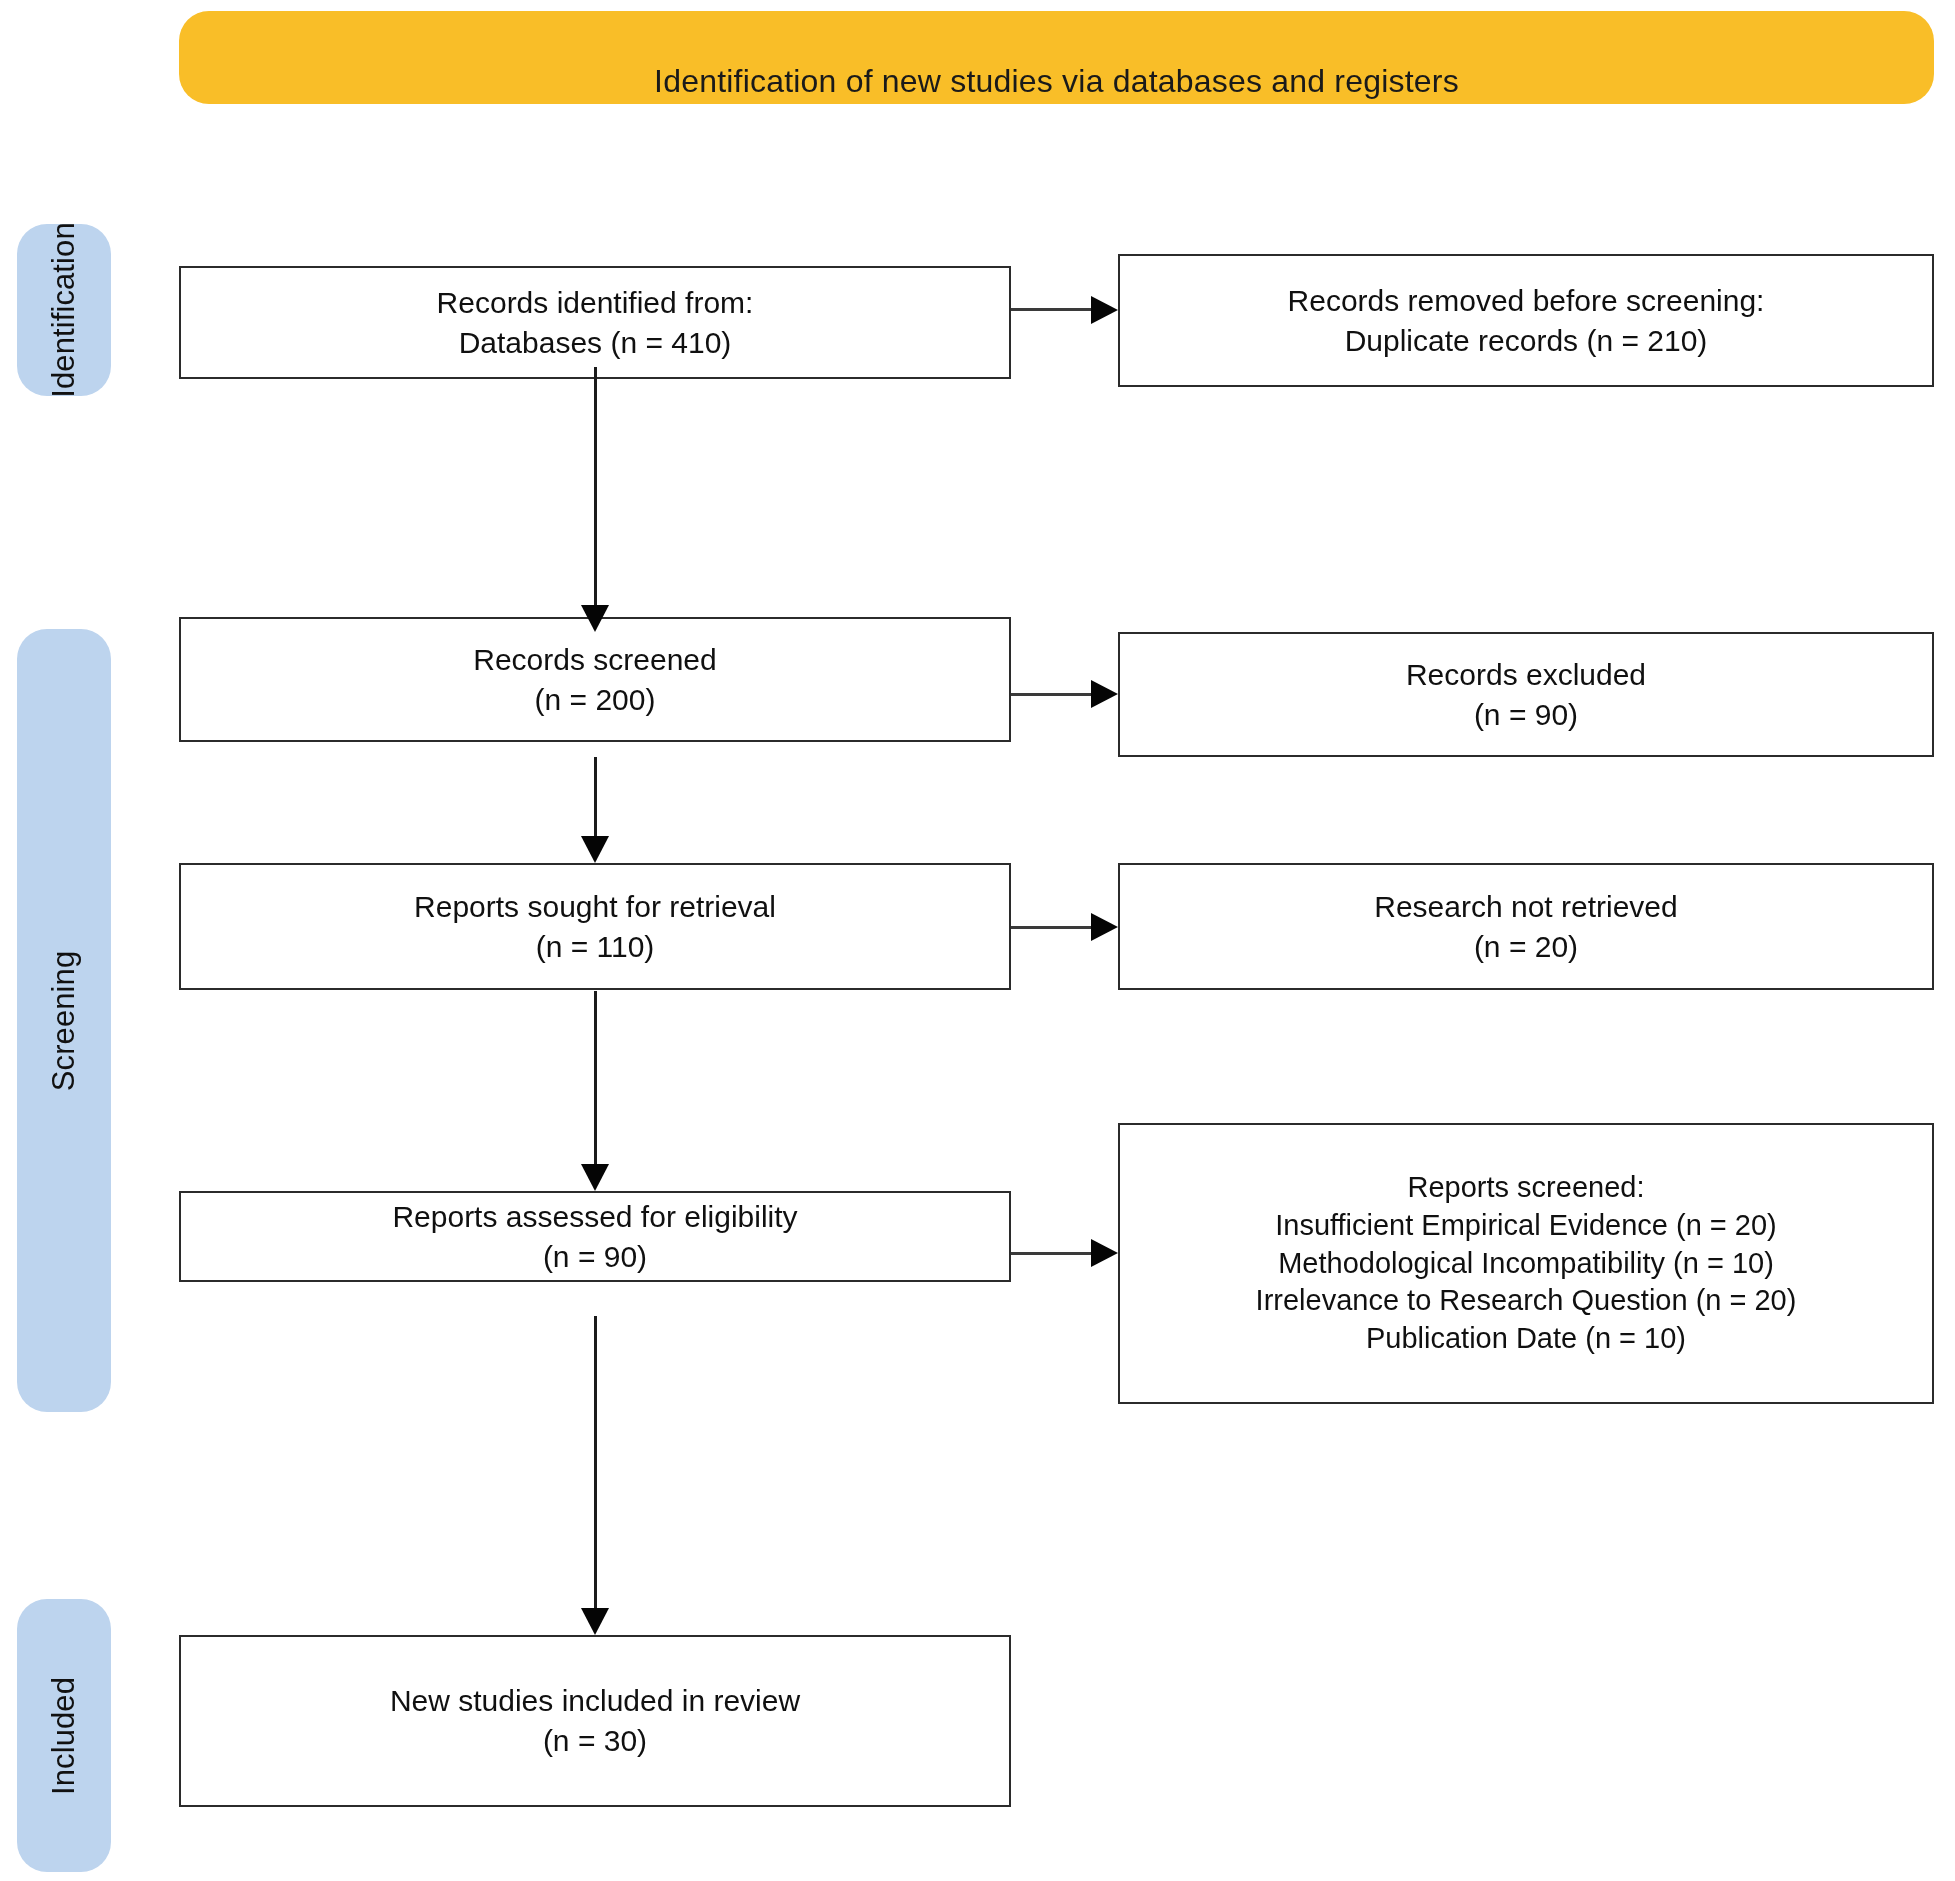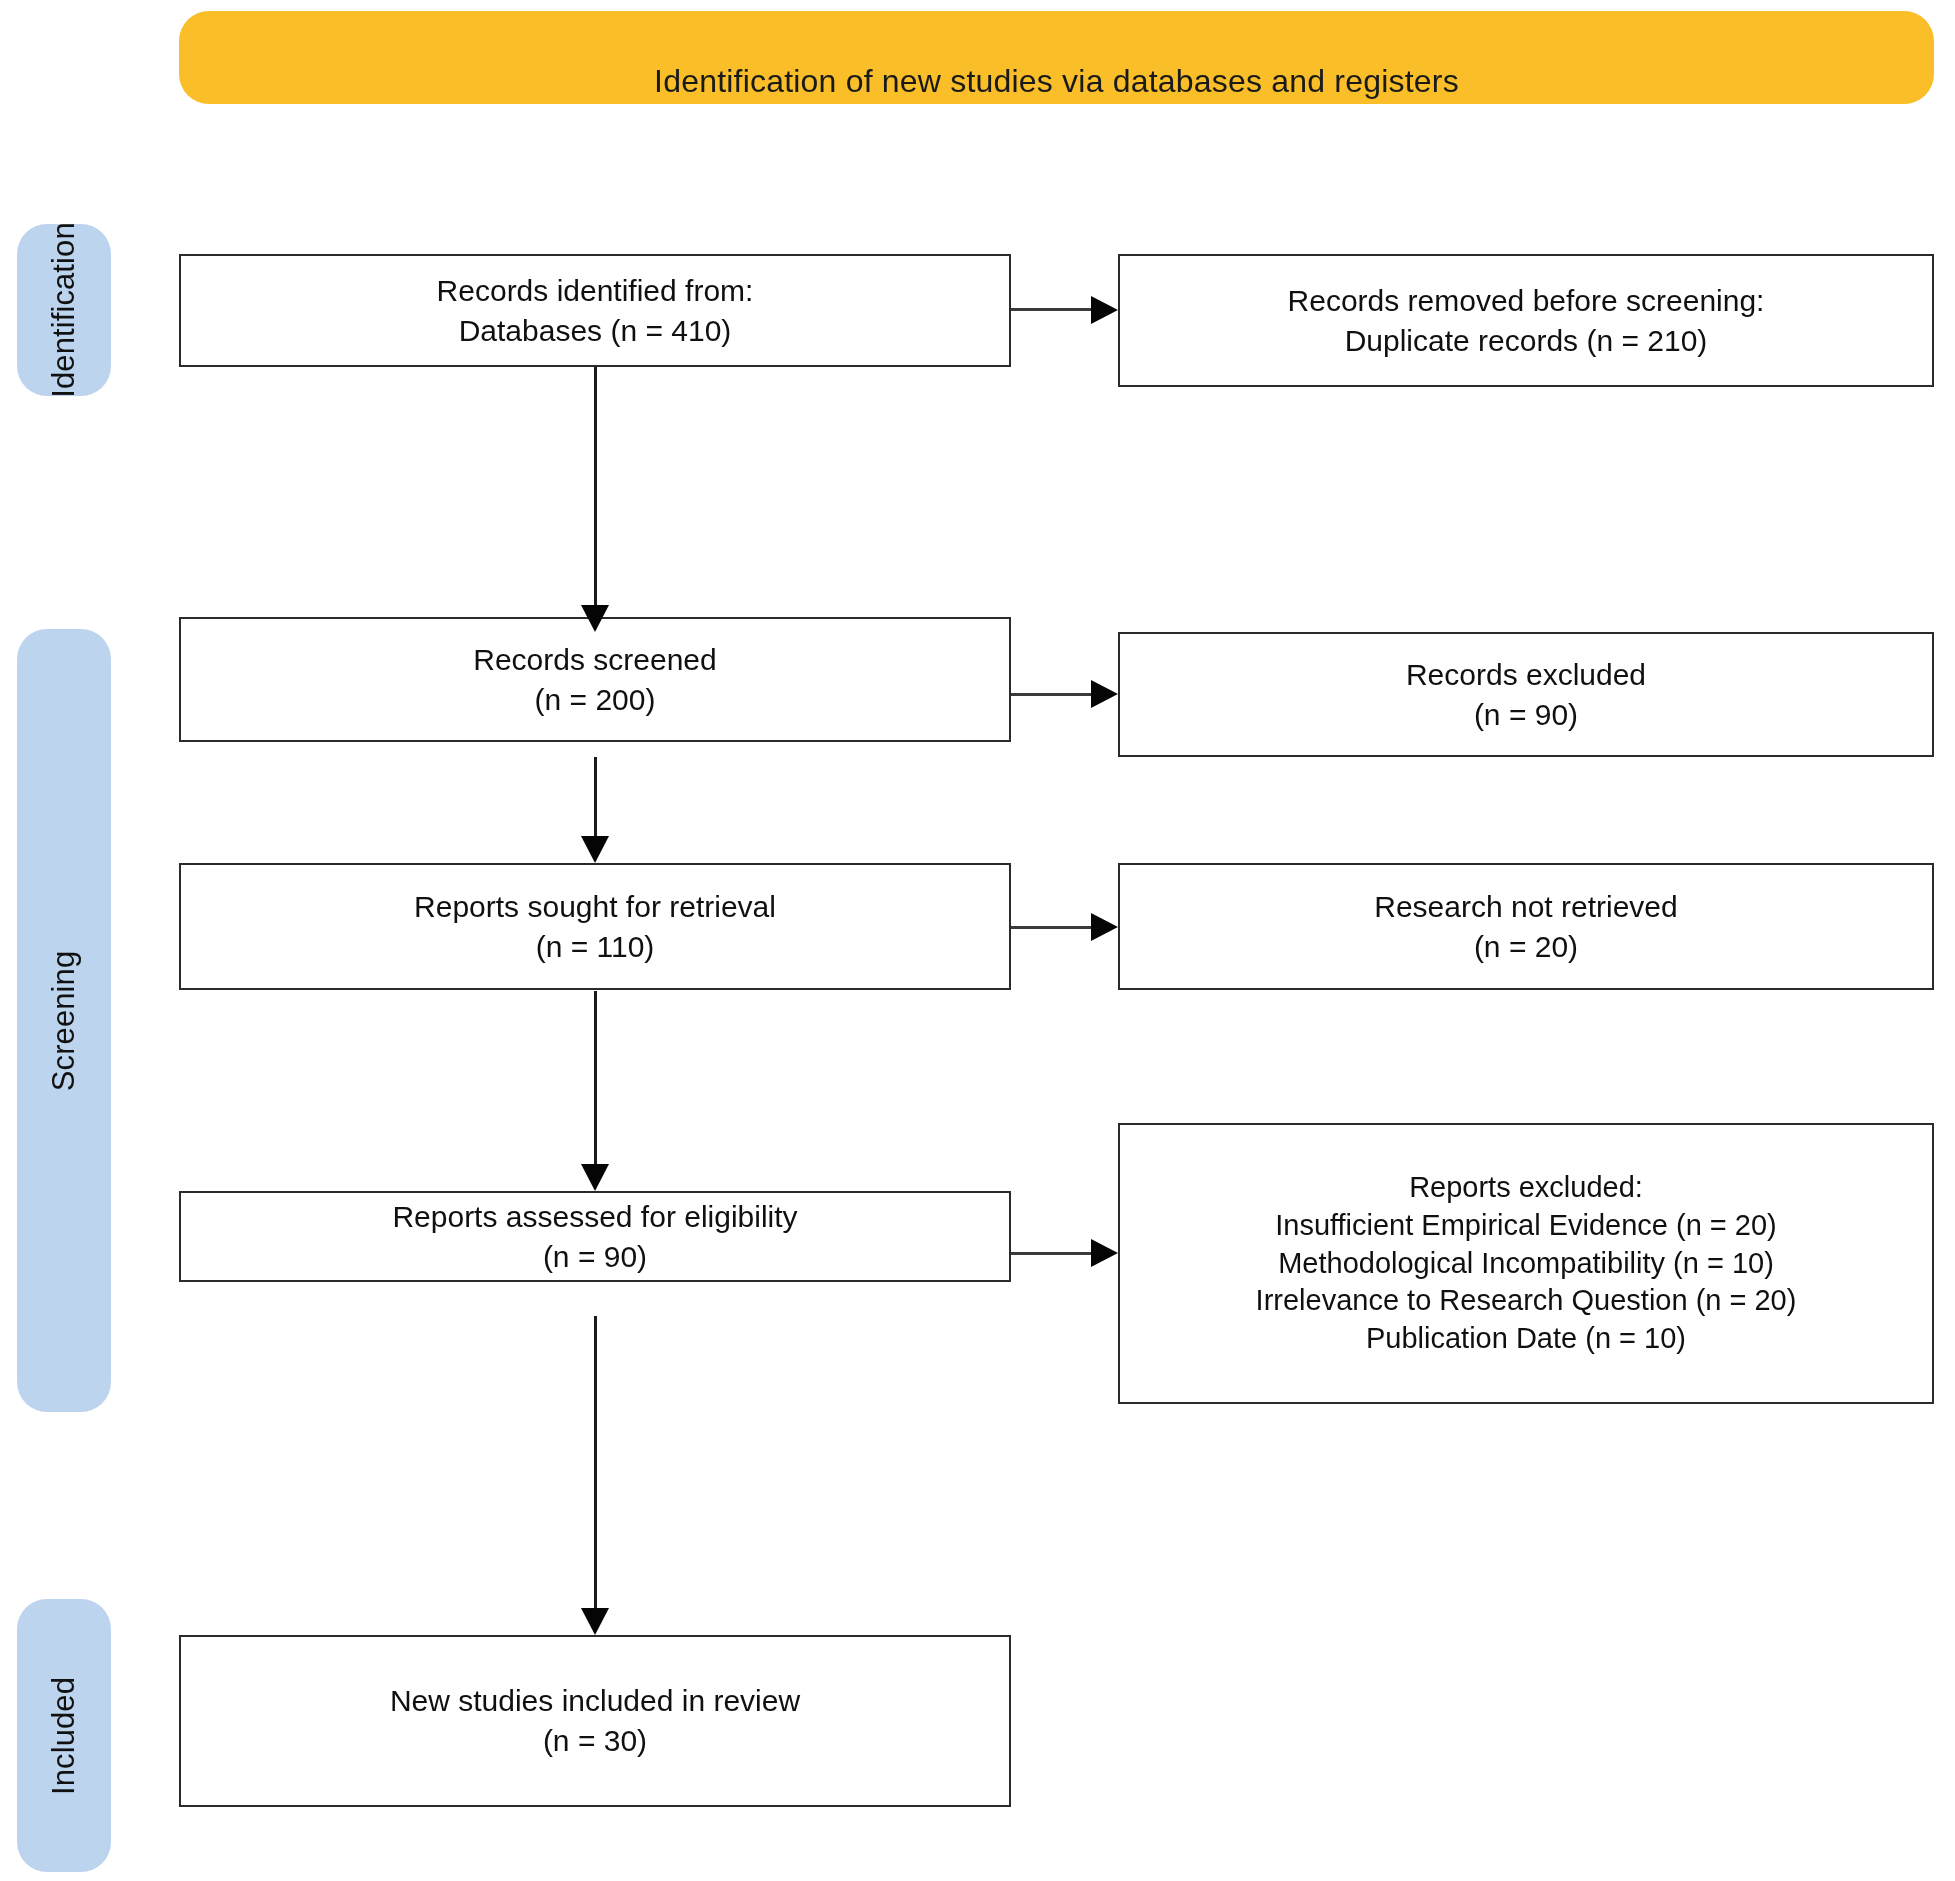--- a/index.html
+++ b/index.html
@@ -82,21 +82,21 @@
     text-align: center;
     white-space: nowrap;
   }
   .fbox.tight .line { font-size: 29px; line-height: 1.30; }
 
   
   .col-left  { left: 179px;  width: 832px; }
   
   .col-right { left: 1118px; width: 816px; }
 
-  .box-identified  { top: 254px;  height: 113px; }
+  .box-identified  { top: 266px;  height: 113px; }
   .box-removed     { top: 254px;  height: 133px; }
   .box-screened    { top: 617px; height: 125px; }
   .box-excluded-rec{ top: 632px; height: 125px; }
   .box-sought      { top: 863px; height: 127px; }
   .box-notretr     { top: 863px; height: 127px; }
   .box-assessed    { top: 1191px; height: 91px; }
   .box-repexcl     { top: 1123px; height: 281px; }
   .box-included    { top: 1635px; height: 172px; }
 
   
@@ -173,21 +173,21 @@
   <div class="fbox col-right box-notretr">
     <div class="line">Research not retrieved</div>
     <div class="line">(n = 20)</div>
   </div>
 
   <div class="fbox col-left box-assessed">
     <div class="line">Reports assessed for eligibility</div>
     <div class="line">(n = 90)</div>
   </div>
   <div class="fbox col-right box-repexcl tight">
-    <div class="line">Reports excluded:</div>
+    <div class="line">Reports screened:</div>
     <div class="line">Insufficient Empirical Evidence (n = 20)</div>
     <div class="line">Methodological Incompatibility (n = 10)</div>
     <div class="line">Irrelevance to Research Question (n = 20)</div>
     <div class="line">Publication Date (n = 10)</div>
   </div>
 
   <div class="fbox col-left box-included">
     <div class="line">New studies included in review</div>
     <div class="line">(n = 30)</div>
   </div>

